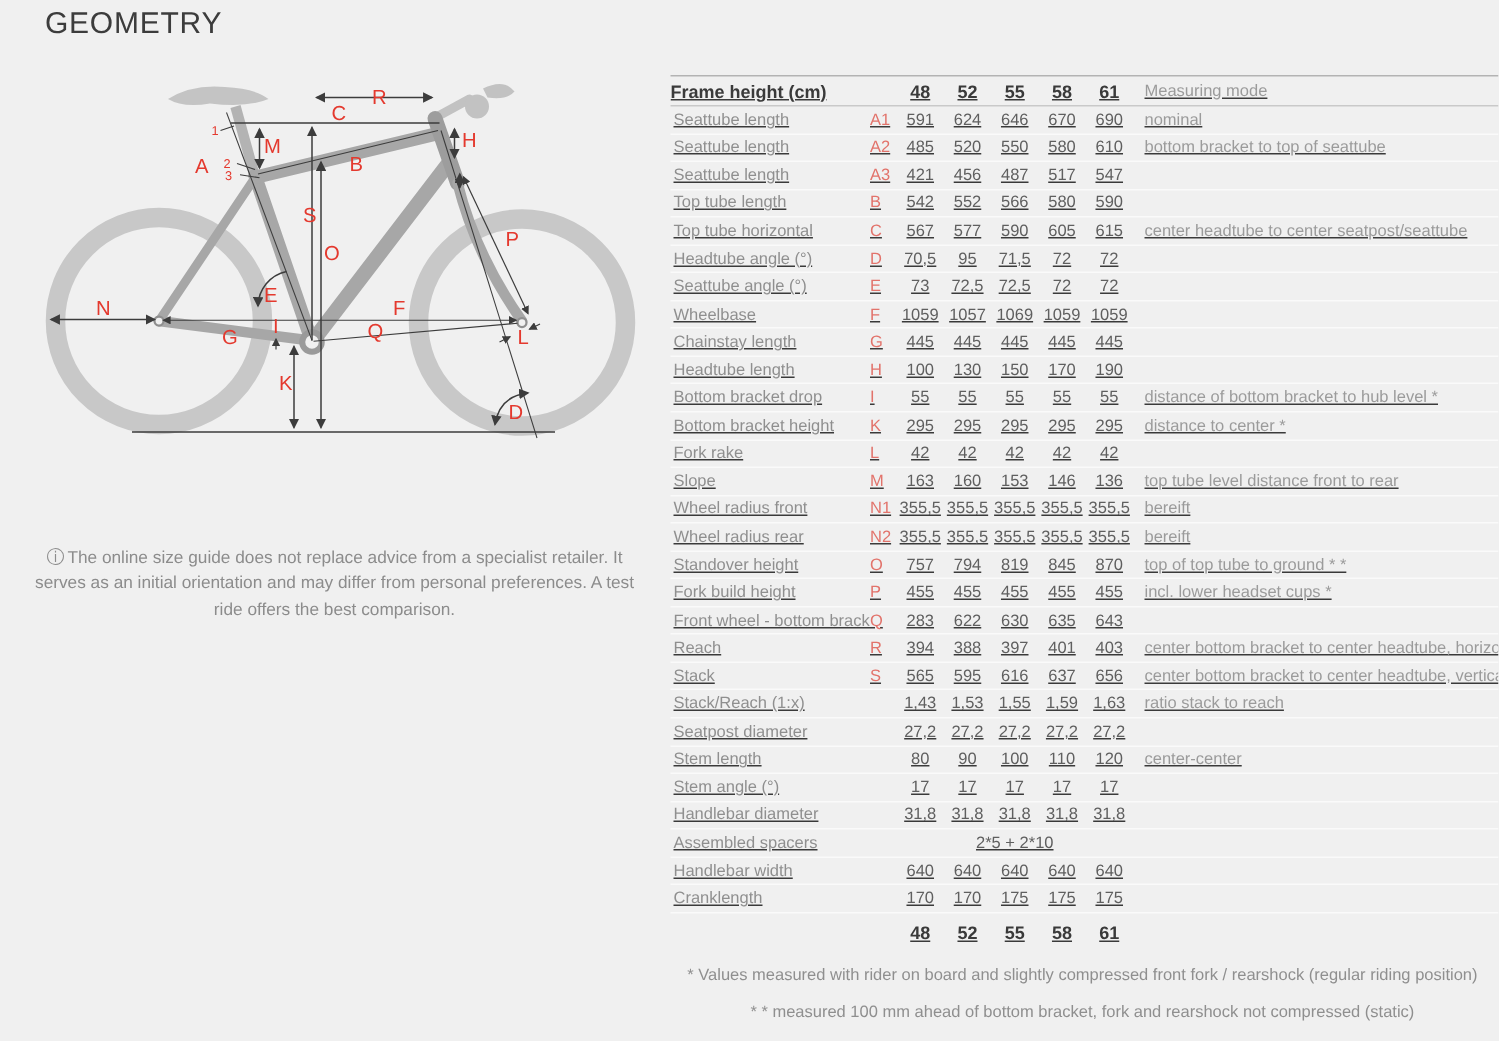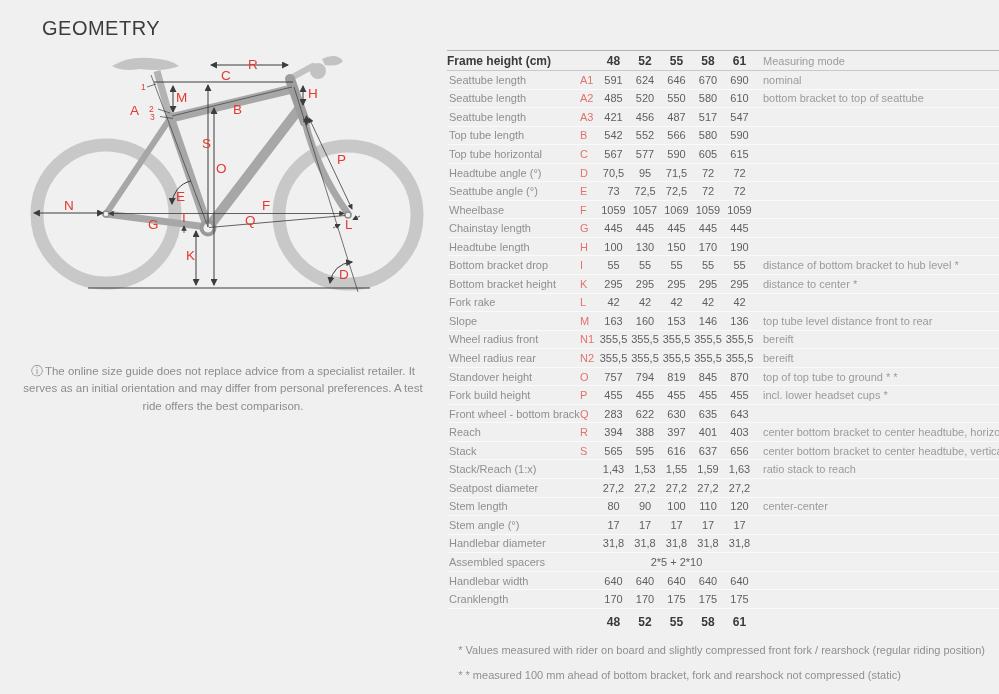--- a/index.html
+++ b/index.html
@@ -6,51 +6,52 @@
   body{
     width:999px;height:694px;
     background:#f0f0f0;
     font-family:"Liberation Sans", sans-serif;
     color:#3a3a3a;
     -webkit-font-smoothing:antialiased;
   }
   .page{position:relative;width:999px;height:694px;overflow:hidden;background:#f0f0f0;}
   .page-title{
     position:absolute;left:30px;top:5px;
-    font-size:20px;font-weight:400;letter-spacing:.5px;color:#3c3c3c;margin:12px;
+    font-size:20px;font-weight:400;letter-spacing:.5px;color:#3c3c3c;margin:0;
   }
   
   .diagram-svg{position:absolute;left:0;top:45px;width:440px;height:265px;}
   .note{
     position:absolute;left:22px;top:362px;width:402px;
     text-align:center;font-size:11.5px;line-height:1.5;color:#8c8c8c;
   }
   .note .ico{font-size:12px;margin-right:2px;color:#8c8c8c;}
   
   .geo-table{position:absolute;left:447px;top:50px;width:552px;font-size:11px;}
   .t-head,.t-row,.t-foot{
     display:grid;
     grid-template-columns:133px 18px 31px 32px 31px 32px 31px 1fr;
     align-items:center;
+    text-decoration:underline;
   }
   .t-head{height:19px;border-top:1px solid #b3b3b3;border-bottom:1px solid #c9c9c9;}
   .t-row{height:17.55px;border-bottom:1px solid #fafafa;}
   .t-foot{height:26px;}
   .c{white-space:nowrap;overflow:hidden;}
   .c.lbl{color:#8f8f8f;padding-left:2px;}
   .c.ltr{color:#e2736b;}
   .c.num{color:#5f5f5f;text-align:center;}
   .c.mode{color:#9b9b9b;padding-left:8px;}
   .c.spanv{grid-column:3 / span 5;text-align:center;color:#5f5f5f;}
   .t-head .hbold{font-weight:bold;color:#3a3a3a;font-size:12px;}
   .t-head .modehead{color:#9b9b9b;font-weight:400;font-size:11px;padding-left:8px;}
   .t-foot .num{font-weight:bold;color:#3a3a3a;font-size:12px;}
   
   .footnotes{
-    position:absolute;right:14px;top:644px;text-align:left;
+    position:absolute;right:14px;top:644px;text-align:center;
     font-size:11px;color:#8f8f8f;
   }
   .footnotes .fn{margin-bottom:13px;}
   
   .dim-letter{font-family:"Liberation Sans",sans-serif;font-size:13.5px;fill:#e4392e;}
   .dim-small{font-family:"Liberation Sans",sans-serif;font-size:8.5px;fill:#e4392e;}
 </style>
 </head>
 <body>
 
@@ -196,20 +197,21 @@
           <div class="c mode"></div>
         </div>
         <div class="t-row">
           <div class="c lbl">Top tube horizontal</div>
           <div class="c ltr">C</div>
           <div class="c num">567</div>
           <div class="c num">577</div>
           <div class="c num">590</div>
           <div class="c num">605</div>
           <div class="c num">615</div>
+          <div class="c mode">center headtube to center seatpost/seattube</div>
         </div>
         <div class="t-row">
           <div class="c lbl">Headtube angle (°)</div>
           <div class="c ltr">D</div>
           <div class="c num">70,5</div>
           <div class="c num">95</div>
           <div class="c num">71,5</div>
           <div class="c num">72</div>
           <div class="c num">72</div>
           <div class="c mode"></div>

